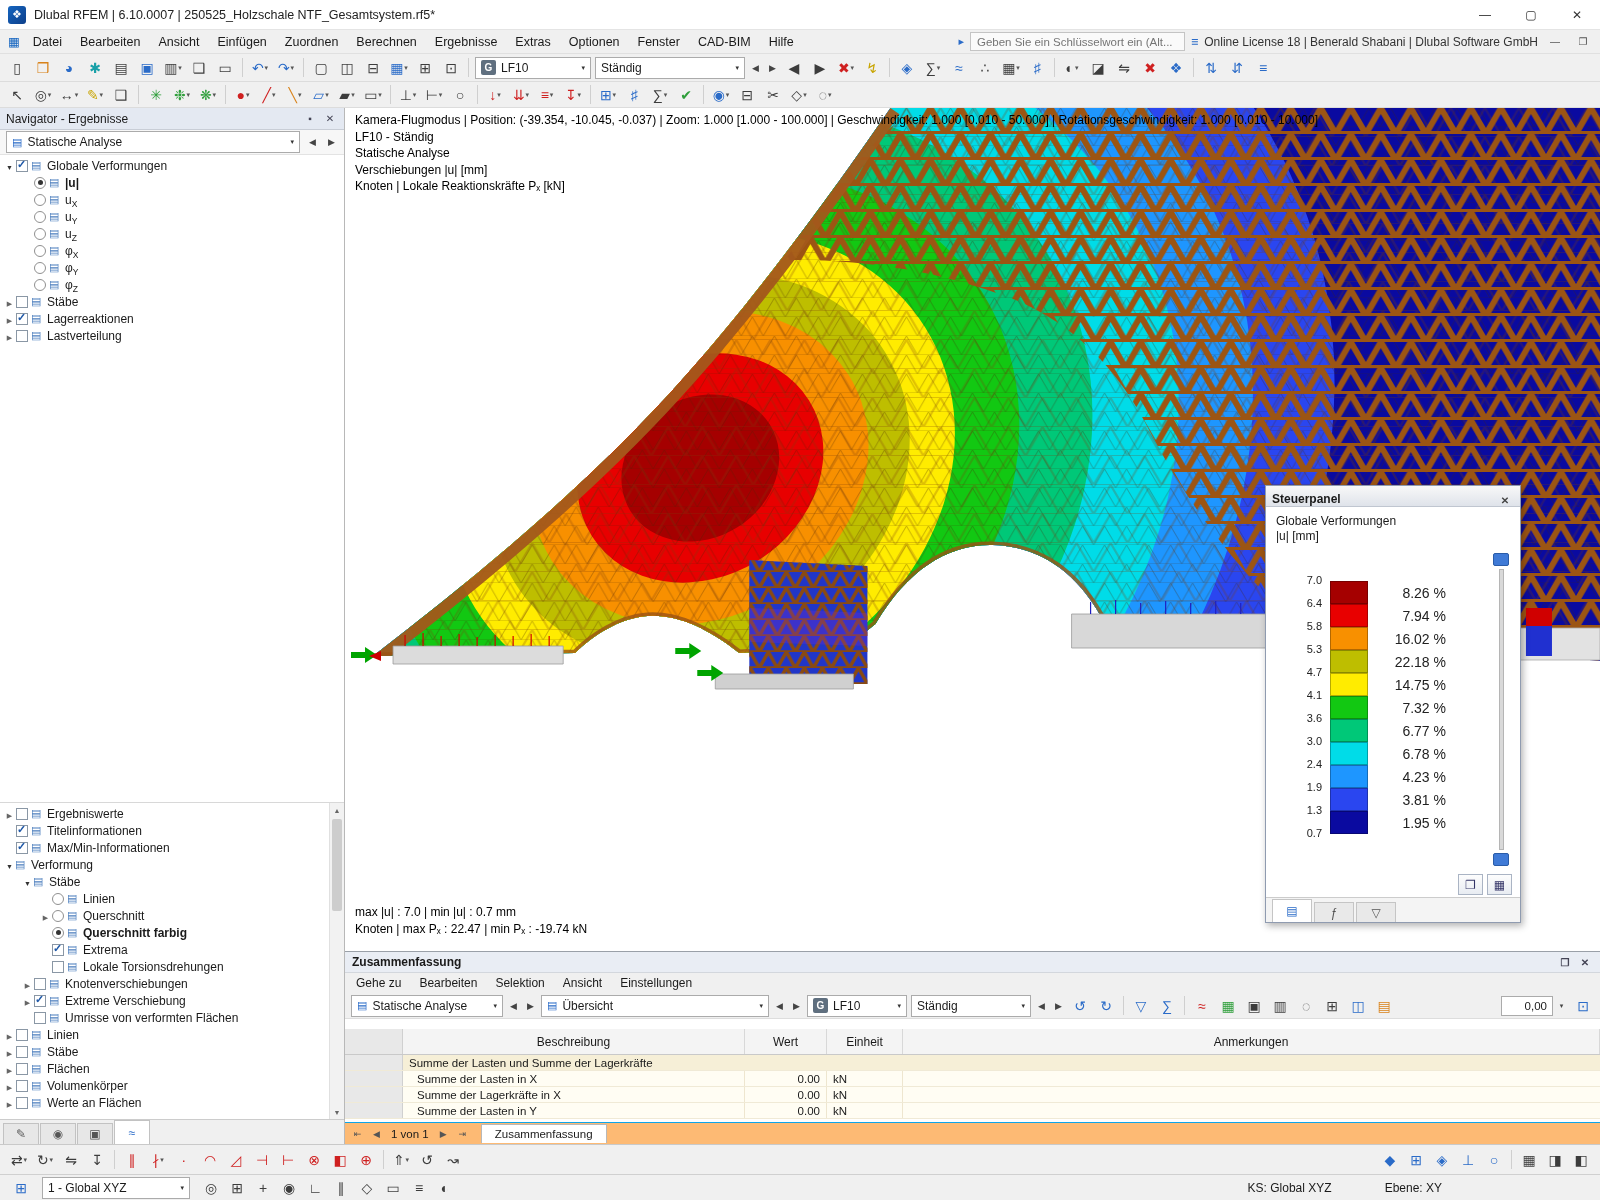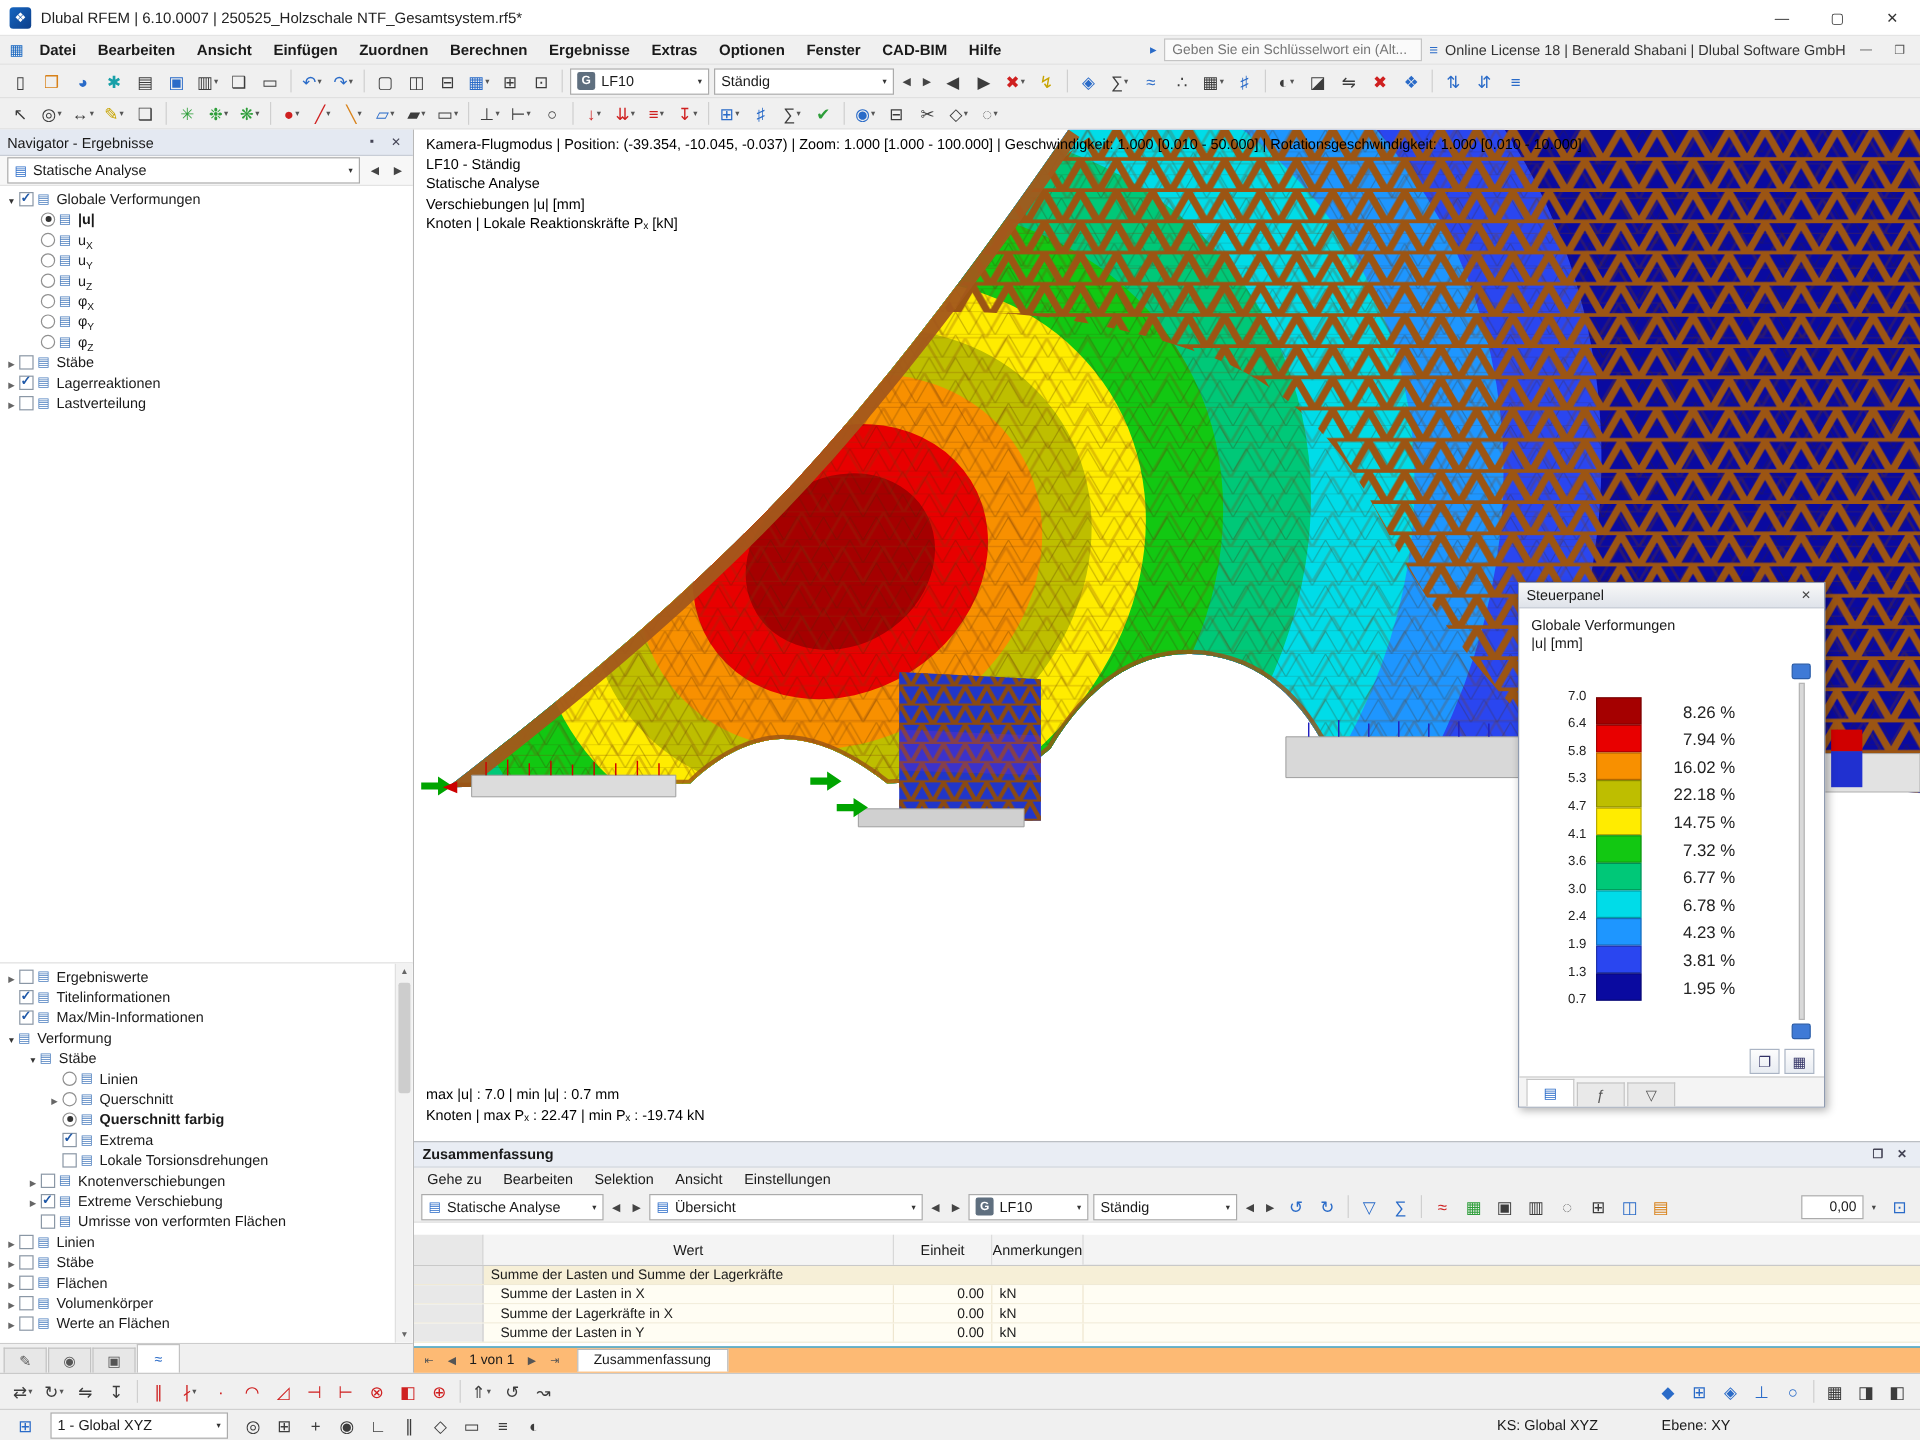--- a/index.html
+++ b/index.html
@@ -13,21 +13,21 @@
   .appicon::before{content:"❖";}
   .tb-title{font-size:12.5px;color:#222;}
   .win-btns{margin-left:auto;display:flex;height:100%;}
   .wbtn{width:46px;display:flex;align-items:center;justify-content:center;color:#333;font-size:12px;}
   .wbtn.wmin::before{content:"—";}
   .wbtn.wmax::before{content:"▢";}
   .wbtn.wclose::before{content:"✕";}
 
   
   .menubar{height:24px;flex:none;background:#f0f0f0;border-bottom:1px solid #e0e0e0;display:flex;align-items:center;padding:0 6px 0 4px;font-size:12.5px;}
-  .mitem{padding:2px 9px;white-space:nowrap;font-weight:bold;}
+  .mitem{padding:2px 9px;white-space:nowrap;}
   .m-right{margin-left:auto;display:flex;align-items:center;gap:6px;}
   .i-blue-arrow{color:#2a6bc8;font-size:11px;}
   .i-blue-arrow::before{content:"▸";}
   .msearch{display:flex;align-items:center;background:#fafafa;border:1px solid #c4c4c4;height:19px;width:215px;padding:0 4px;gap:4px;}
   .msearch input{border:none;outline:none;background:transparent;font-family:"Liberation Sans",sans-serif;font-size:11.5px;width:100%;color:#444;}
   .i-list::before{content:"≡";color:#2a6bc8;}
   .license{color:#333;font-size:12px;white-space:nowrap;}
   .cbtn{width:22px;height:18px;display:flex;align-items:center;justify-content:center;color:#555;font-size:10px;}
   .cbtn.cmin::before{content:"—";}
   .cbtn.cres::before{content:"❐";}
@@ -92,21 +92,21 @@
 
   
   .main{flex:1;display:flex;flex-direction:column;min-width:0;position:relative;}
   .viewport{flex:1;position:relative;background:#fff;overflow:hidden;min-height:0;}
   .viewport svg{position:absolute;inset:0;width:100%;height:100%;}
   .vp-info{position:absolute;top:4px;left:10px;font-size:12px;line-height:16.5px;color:#000;z-index:5;pointer-events:none;white-space:nowrap;}
   .vp-minmax{position:absolute;bottom:14px;left:10px;font-size:12px;line-height:16.5px;color:#000;z-index:5;pointer-events:none;}
 
   
   .spanel{position:absolute;left:920px;top:377px;width:256px;height:438px;background:#fff;border:1px solid #8f9bb0;box-shadow:2px 3px 7px rgba(0,0,0,.3);z-index:10;display:flex;flex-direction:column;}
-  .sp-h{height:21px;flex:none;background:linear-gradient(#f8f8f8,#dfe3ea);border-bottom:1px solid #c0c6d0;display:flex;align-items:center;padding:0 6px;}
+  .sp-h{height:21px;flex:none;background:linear-gradient(#f8f8f8,#dfe3ea);border-bottom:1px solid #c0c6d0;display:flex;align-items:flex-end;padding:0 6px;font-weight:bold;}
   .sp-h .t{flex:1;}
   .sp-close{width:18px;text-align:center;color:#444;font-size:10px;}
   .sp-close::before{content:"✕";}
   .sp-head{padding:7px 10px 0;font-size:12px;}
   .sp-unit{padding:1px 10px 2px;font-size:12px;}
   .sp-body{flex:1;position:relative;margin:4px 6px 0 6px;}
   .bands{position:relative;margin-top:12px;margin-left:2px;}
   .band{height:23px;position:relative;}
   .band.last{height:10px;}
   .bval{position:absolute;left:0;top:-7px;width:48px;text-align:right;font-size:11px;color:#222;}
@@ -953,20 +953,21 @@
           </div>
           <span class="navbtn" style="font-size:7px;">▾</span>
           <div class="tbtn ic-b">
               <span class="g">⊡</span>
             </div>
         </div>
 
         <div class="sum-table">
           <div class="srow head">
             <div class="gut"></div>
+            <div class="c">Beschreibung</div>
             <div class="c">Wert</div>
             <div class="c">Einheit</div>
             <div class="c">Anmerkungen</div>
           </div>
           <div class="srow section">
             <div class="gut"></div>
             <div class="c" style="grid-column:2 / 6;border-right:none;">Summe der Lasten und Summe der Lagerkräfte</div>
           </div>
           <span style="display:block;">
 

